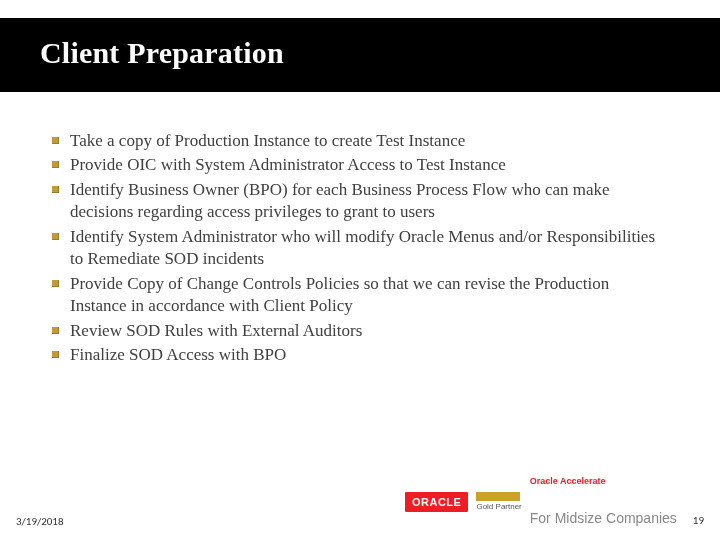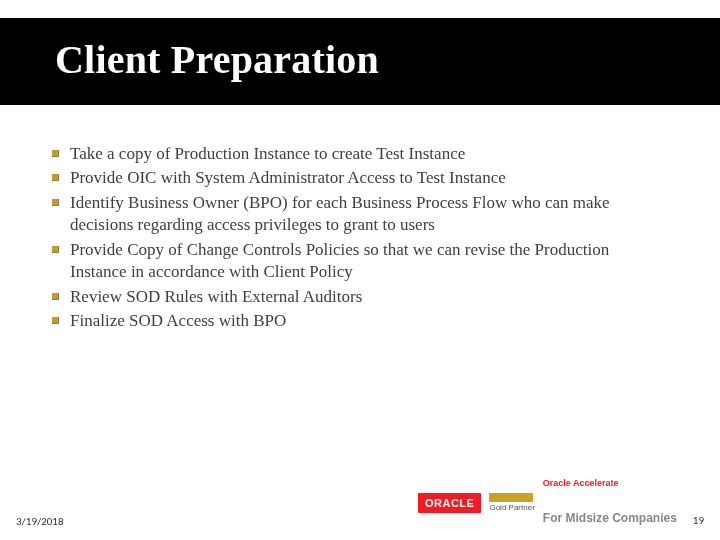--- a/index.html
+++ b/index.html
@@ -14,23 +14,23 @@
   }
   
   .title-band {
     background: #000;
     color: #fff;
     padding: 18px 0 22px 0;
     margin: 18px 0 0 0;
   }
   
   .title-text {
-    font-size: 40px;
+    font-size: 30px;
     font-weight: bold;
-    padding-left: 55px;
+    padding-left: 40px;
     letter-spacing: 0.2px;
   }
   
   .content {
     padding: 38px 50px 0 50px;
   }
   
   .bullets {
     list-style: none;
   }
@@ -125,22 +125,22 @@
     font-size: 9px;
     line-height: 1.15;
     color: #ee1c25;
     font-weight: bold;
     padding-bottom: 2px;
     gap: 24px;
   }
   
   .accelerate .sub {
     color: #888;
-    font-weight: bold;
-    font-size: 12px;
+    font-weight: normal;
+    font-size: 14px;
   }
   
   .page-num {
     font-family: Calibri, Arial, sans-serif;
     color: #333;
     padding-bottom: 1px;
   }
 </style>
 </head>
 <body>
@@ -149,20 +149,21 @@
 
   <div class="title-band">
     <div class="title-text">Client Preparation</div>
   </div>
 
   <div class="content">
     <ul class="bullets">
       <li>Take a copy of Production Instance to create Test Instance</li>
       <li>Provide OIC with System Administrator Access to Test Instance</li>
       <li>Identify Business Owner (BPO) for each Business Process Flow who can make decisions regarding access privileges to grant to users</li>
+      <li>Identify System Administrator who will modify Oracle Menus and/or Responsibilities to Remediate SOD incidents</li>
       <li>Provide Copy of Change Controls Policies so that we can revise the Production Instance in accordance with Client Policy</li>
       <li>Review SOD Rules with External Auditors</li>
       <li>Finalize SOD Access with BPO</li>
     </ul>
   </div>
 
   <div class="footer">
     <div class="footer-left">3/19/2018</div>
     <div class="footer-right">
       <div class="partner-badges">

